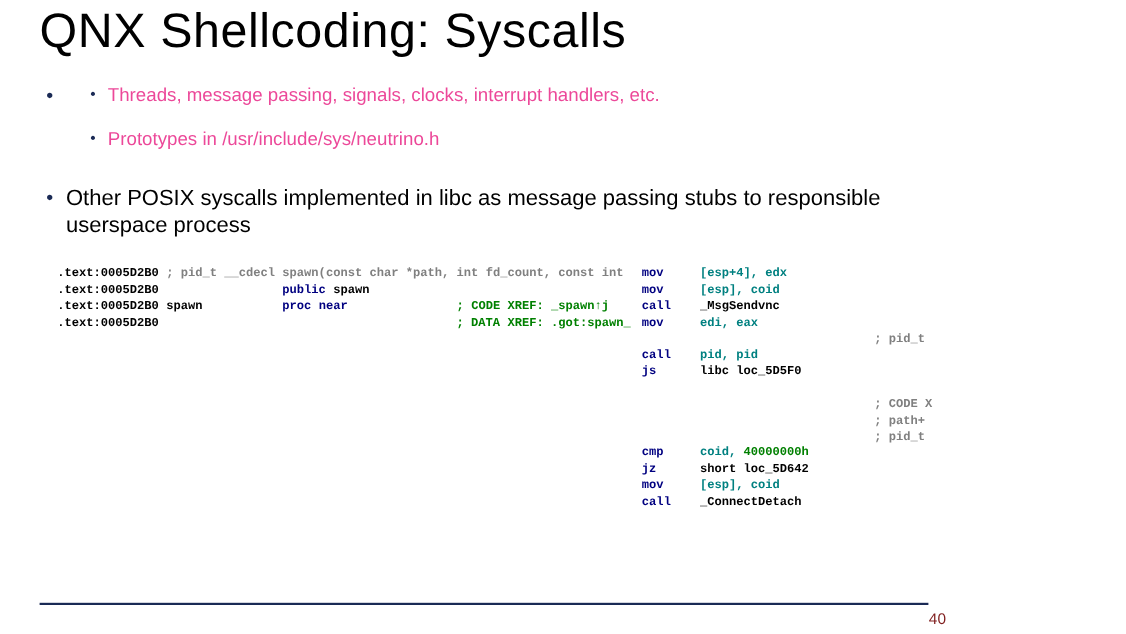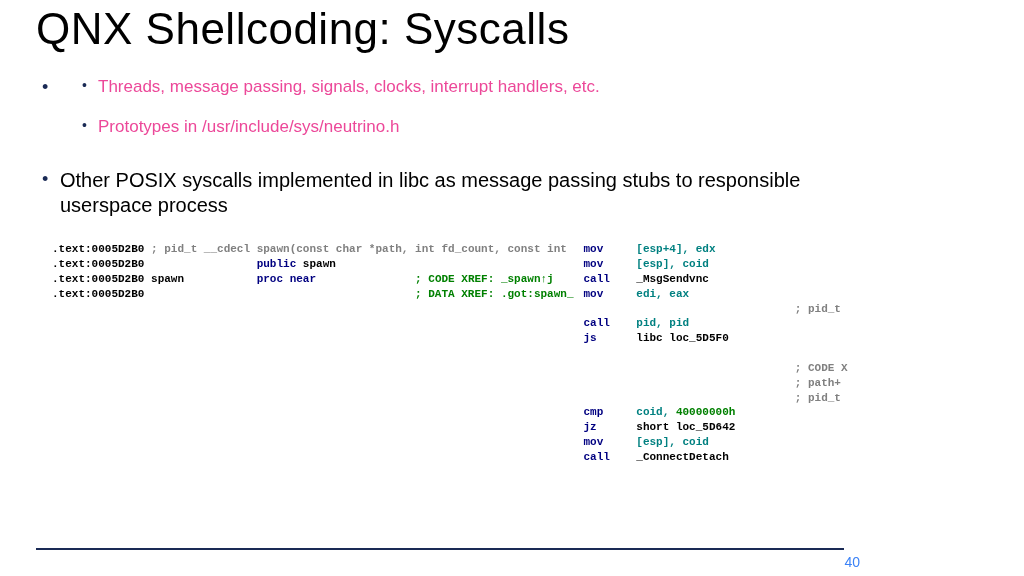--- a/index.html
+++ b/index.html
@@ -21,21 +21,21 @@
   .code-row { display: flex; gap: 10px; margin-top: 24px; margin-left: 16px; }
   .code-block { font-family: Consolas, 'Courier New', monospace; font-size: 11px; line-height: 1.35; white-space: pre; font-weight: bold; }
   .code-left { flex: 0 0 auto; }
   .code-right { flex: 0 0 auto; margin-left: auto; }
   .addr { color: #000; }
   .kw { color: #000080; }
   .cmt { color: #808080; }
   .op  { color: #008080; text-align: center; }
   .num { color: #008000; }
   .hr { position: absolute; left: 36px; right: 36px; bottom: 26px; height: 2px; background: #1a2a55; }
-  .pagenum { position: absolute; right: 20px; bottom: 6px; font-size: 14px; color: #3b82f6; font-family: Arial, sans-serif; }
+  .pagenum { position: absolute; right: 20px; bottom: 6px; font-size: 14px; color: #7f1d1d; font-family: Arial, sans-serif; }
 </style>
 </head>
 <body>
 
 <div class="slide">
   <div class="title-row">
     <div class="title">QNX Shellcoding: Syscalls</div>
   </div>
 
   <div class="content">

